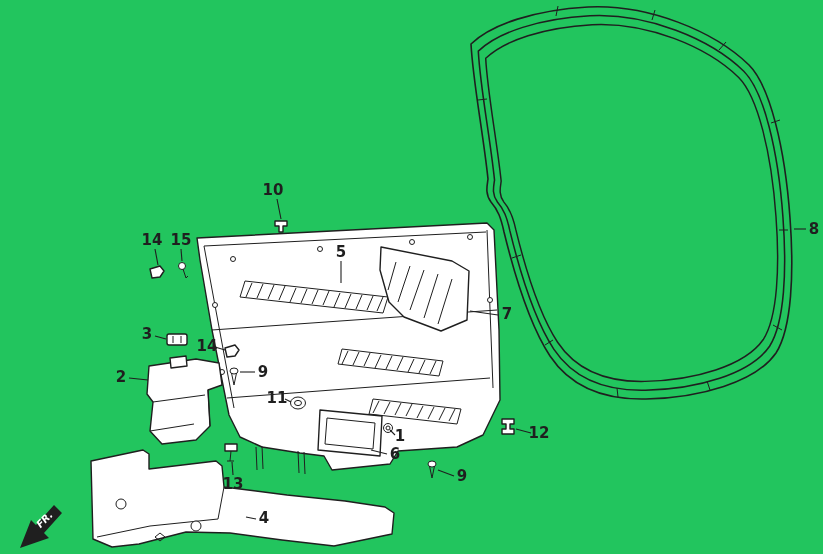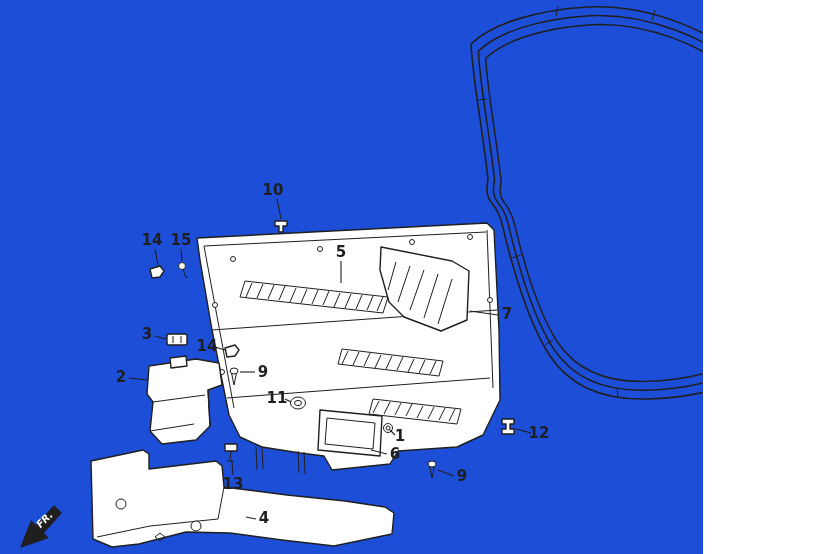--- a/index.html
+++ b/index.html
@@ -1,21 +1,21 @@
 <!DOCTYPE html>
 <html style="--line: #1f1f1f;"><head>
 <meta charset="utf-8">
 <style>
   :root { --line: #1f1f1f; }
   html, body { margin: 0; padding: 0; background: #ffffff; }
   .stage {
     position: relative;
-    width: 703px;
+    width: 823px;
     height: 554px;
-    background: #1d4ed8;
+    background: #22c55e;
     overflow: hidden;
     font-family: "Liberation Sans", sans-serif;
   }
   svg { display: block; }
   .part   { fill: #ffffff; stroke: var(--line); stroke-width: 1.4; stroke-linejoin: round; }
   .seal   { fill: none;    stroke: var(--line); stroke-width: 1.6; stroke-linejoin: round; }
   .detail { fill: none;    stroke: var(--line); stroke-width: 1;   stroke-linejoin: round; }
   .hatch  { stroke: var(--line); stroke-width: 1; }
   .leader { stroke: var(--line); stroke-width: 1.1; }
   .hole   { fill: #ffffff; stroke: var(--line); stroke-width: 1; }

